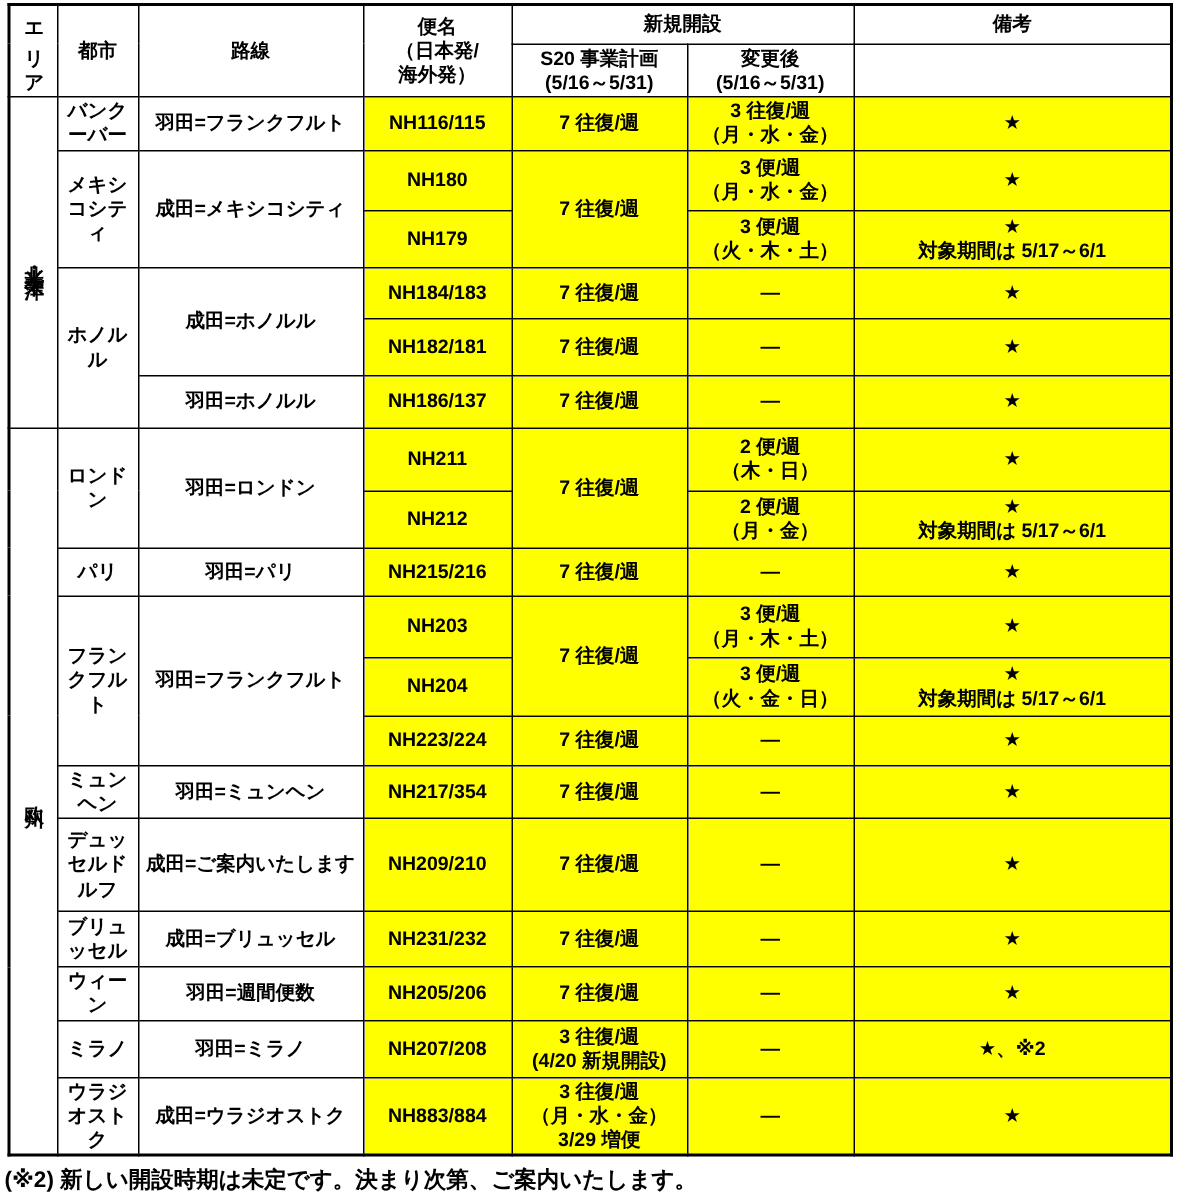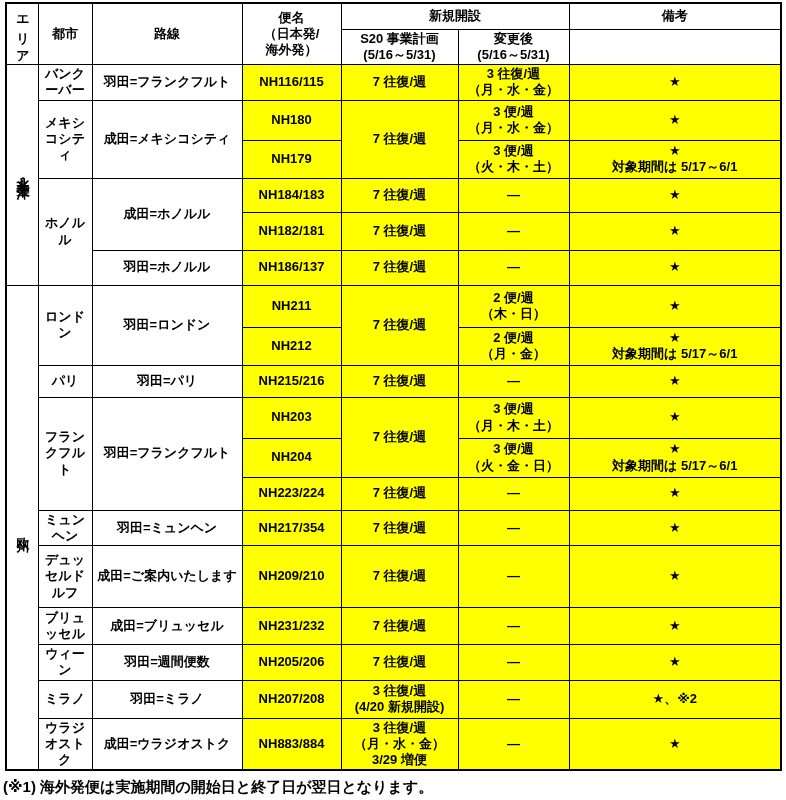--- a/index.html
+++ b/index.html
@@ -214,17 +214,16 @@
     <td class="hl">3 往復/週
 （月・水・金）
 3/29 増便</td>
     <td class="hl">—</td>
     <td class="hl remark">★</td>
   </tr>
 </tbody>
     </table>
 
 <div class="footnotes">
-  <div>(※1) 海外発便は実施期間の開始日と終了日が翌日となります。</div>
   <div>(※2) 新しい開設時期は未定です。決まり次第、ご案内いたします。</div>
 </div>
 
 </div>
 
 </body></html>

